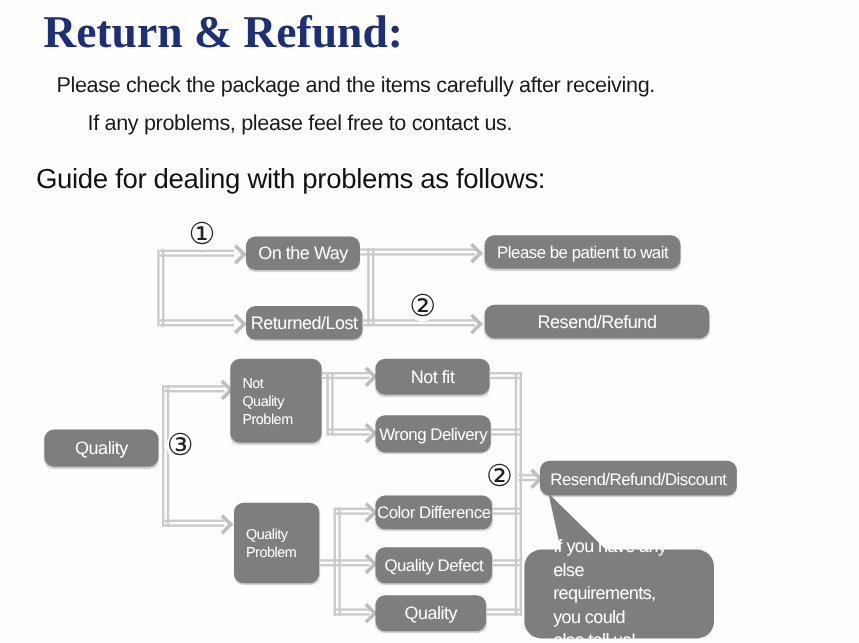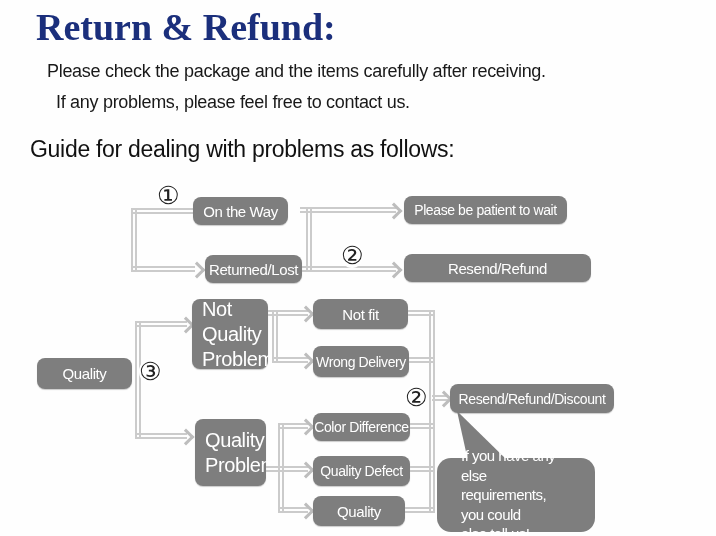--- a/index.html
+++ b/index.html
@@ -23,54 +23,54 @@
   .guide{position:absolute;font-size:23px;letter-spacing:-0.3px;color:#111;white-space:nowrap;}
   .node{
     position:absolute;background:var(--node-gray);color:var(--node-text);
     border-radius:8px;display:flex;align-items:center;justify-content:center;
     font-size:15px;letter-spacing:-0.4px;box-sizing:border-box;white-space:nowrap;
     box-shadow:0 1px 1px rgba(0,0,0,0.2);
   }
   .node.sm{font-size:14px;}
   .node.ml{
     justify-content:flex-start;padding-left:10px;white-space:pre-line;
-    font-size:20px;line-height:1.25;text-align:left;
+    font-size:12px;line-height:1.25;text-align:left;
   }
   .hl{position:absolute;height:6px;border-top:2px solid var(--line-gray);border-bottom:2px solid var(--line-gray);box-sizing:border-box;}
   .vl{position:absolute;width:6px;border-left:2px solid var(--line-gray);border-right:2px solid var(--line-gray);box-sizing:border-box;}
   .arr{position:absolute;width:9px;height:9px;border-top:3px solid var(--arrow-gray);border-right:3px solid var(--arrow-gray);transform:rotate(45deg);background:transparent;}
   .marker{position:absolute;font-size:25px;line-height:1;color:#222;background:#fff;border-radius:50%;}
   .bubble{
     position:absolute;background:var(--node-gray);color:var(--node-text);
     border-radius:14px;font-size:15px;letter-spacing:-0.5px;line-height:1.3;
     white-space:pre-line;display:flex;align-items:center;padding:6px 24px;
     box-sizing:border-box;
   }
   .tail{position:absolute;background:var(--node-gray);clip-path:polygon(7px 0px,18px 50px,58px 50px);}
 </style>
 </head>
 <body>
 
 <div class="canvas">
 
   <div class="title" style="left:36px;top:5px">Return &amp; Refund:</div>
   <div class="intro" style="left:47px;top:61px">Please check the package and the items carefully after receiving.</div>
-  <div class="intro" style="left:56px;top:92px">If any problems, please feel free to contact us.</div>
+  <div class="intro" style="left:73px;top:92px">If any problems, please feel free to contact us.</div>
   <div class="guide" style="left:30px;top:136px">Guide for dealing with problems as follows:</div>
 
 
   <div class="vl" style="left:131px;top:208px;height:64px"></div>
   <div class="hl" style="left:133px;top:208px;width:62px"></div>
   <span class="arr" style="left:191px;top:206px"></span>
   <div class="hl" style="left:133px;top:266px;width:62px"></div>
   <span class="arr" style="left:191px;top:264px"></span>
 
   <div class="marker" style="left:157px;top:183px">①</div>
 
-  <div class="node" style="left:193px;top:197px;width:95px;height:28px">On the Way</div>
+  <div class="node" style="left:205px;top:197px;width:95px;height:28px">On the Way</div>
   <div class="node" style="left:205px;top:255px;width:97px;height:28px">Returned/Lost</div>
 
   <div class="hl" style="left:300px;top:207px;width:96px"></div>
   <span class="arr" style="left:388px;top:205px"></span>
   <div class="hl" style="left:302px;top:266px;width:94px"></div>
   <span class="arr" style="left:388px;top:264px"></span>
   <div class="vl" style="left:306px;top:207px;height:63px"></div>
 
   <div class="marker" style="left:341px;top:243px">②</div>
 

